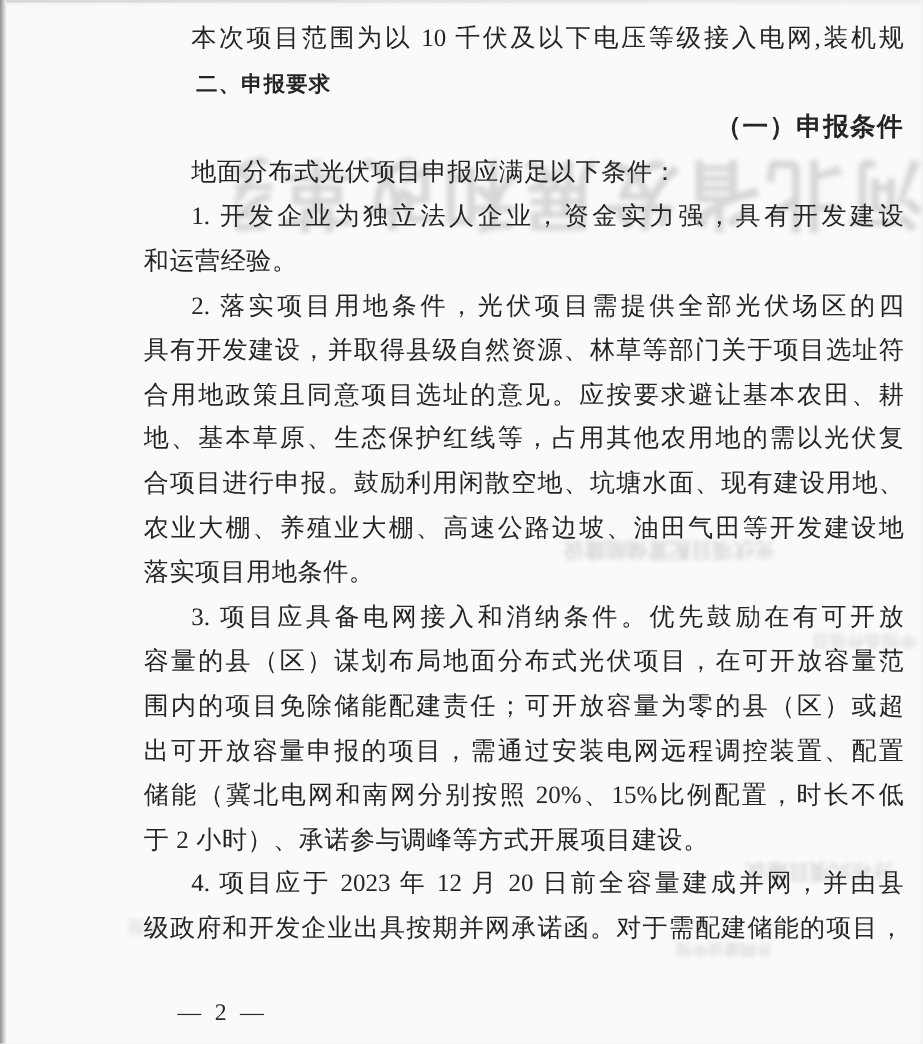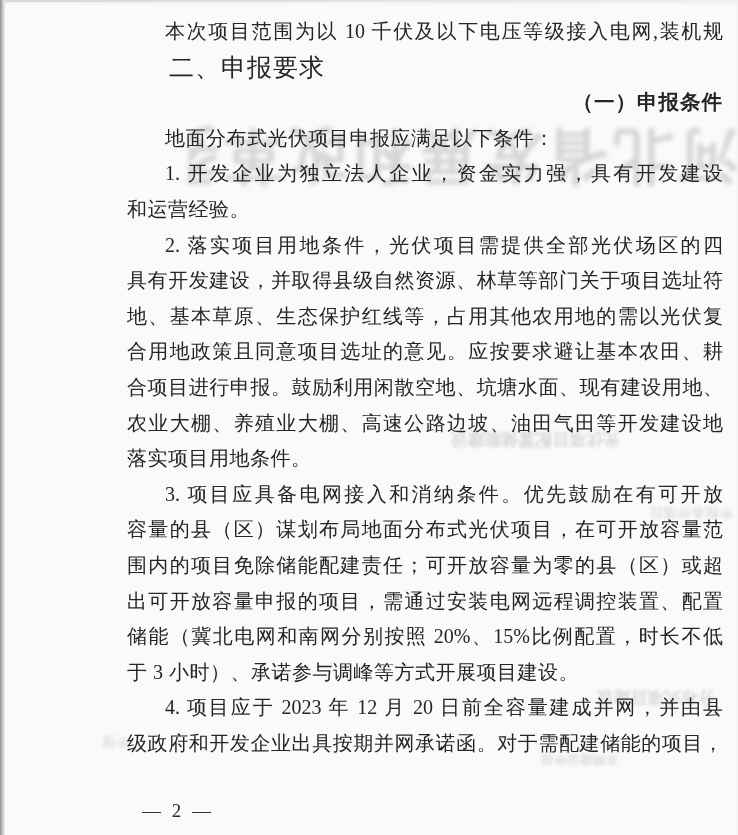--- a/index.html
+++ b/index.html
@@ -22,34 +22,33 @@
     background:linear-gradient(to right,#d7d7d5,#efefed);
   }
   .content{
     position:absolute;left:115px;top:14px;width:608px;
     color:#252525;
   }
   .line{
     height:35.6px;line-height:35.6px;
     font-size:20px;letter-spacing:.5px;
     white-space:nowrap;
-    margin-left:12px;
   }
   .j{
     white-space:normal;
     text-align:justify;
     text-align-last:justify;
     letter-spacing:0;
   }
   .ind{text-indent:38px;}
   .indh{text-indent:42px;}
   .ind2{text-indent:30px;text-align:right;}
   .h1{
     font-family:"Liberation Sans","DejaVu Sans",sans-serif;
-    font-weight:normal;font-size:25px;letter-spacing:1px;
+    font-weight:bold;font-size:17px;letter-spacing:1px;
   }
   .h2{font-weight:bold;font-size:20.5px;letter-spacing:1px;}
   .pagenum{
     position:absolute;left:142px;top:799px;
     font-size:19px;color:#2b2b2b;letter-spacing:3px;
     line-height:24px;
   }
   
   .bleed{
     position:absolute;pointer-events:none;
@@ -83,30 +82,30 @@
 
   <div class="content">
     <div class="line ind j">本次项目范围为以 10 千伏及以下电压等级接入电网,装机规</div>
     <div class="line h1 indh">二、申报要求</div>
     <div class="line h2 ind2">（一）申报条件</div>
     <div class="line ind">地面分布式光伏项目申报应满足以下条件：</div>
     <div class="line ind j">1. 开发企业为独立法人企业，资金实力强，具有开发建设</div>
     <div class="line">和运营经验。</div>
     <div class="line ind j">2. 落实项目用地条件，光伏项目需提供全部光伏场区的四</div>
     <div class="line j">具有开发建设，并取得县级自然资源、林草等部门关于项目选址符</div>
+    <div class="line j">合用地政策且同意项目选址的意见。应按要求避让基本农田、耕</div>
     <div class="line j">地、基本草原、生态保护红线等，占用其他农用地的需以光伏复</div>
-    <div class="line j">合用地政策且同意项目选址的意见。应按要求避让基本农田、耕</div>
     <div class="line j">合项目进行申报。鼓励利用闲散空地、坑塘水面、现有建设用地、</div>
     <div class="line j">农业大棚、养殖业大棚、高速公路边坡、油田气田等开发建设地</div>
     <div class="line">落实项目用地条件。</div>
     <div class="line ind j">3. 项目应具备电网接入和消纳条件。优先鼓励在有可开放</div>
     <div class="line j">容量的县（区）谋划布局地面分布式光伏项目，在可开放容量范</div>
     <div class="line j">围内的项目免除储能配建责任；可开放容量为零的县（区）或超</div>
     <div class="line j">出可开放容量申报的项目，需通过安装电网远程调控装置、配置</div>
     <div class="line j">储能（冀北电网和南网分别按照 20%、15%比例配置，时长不低</div>
-    <div class="line">于 3 小时）、承诺参与调峰等方式开展项目建设。</div>
+    <div class="line">于 2 小时）、承诺参与调峰等方式开展项目建设。</div>
     <div class="line ind j">4. 项目应于 2023 年 12 月 20 日前全容量建成并网，并由县</div>
     <div class="line j">级政府和开发企业出具按期并网承诺函。对于需配建储能的项目，</div>
   </div>
 
   <div class="pagenum">— 2 —</div>
 
 </div>
 
 </body></html>

